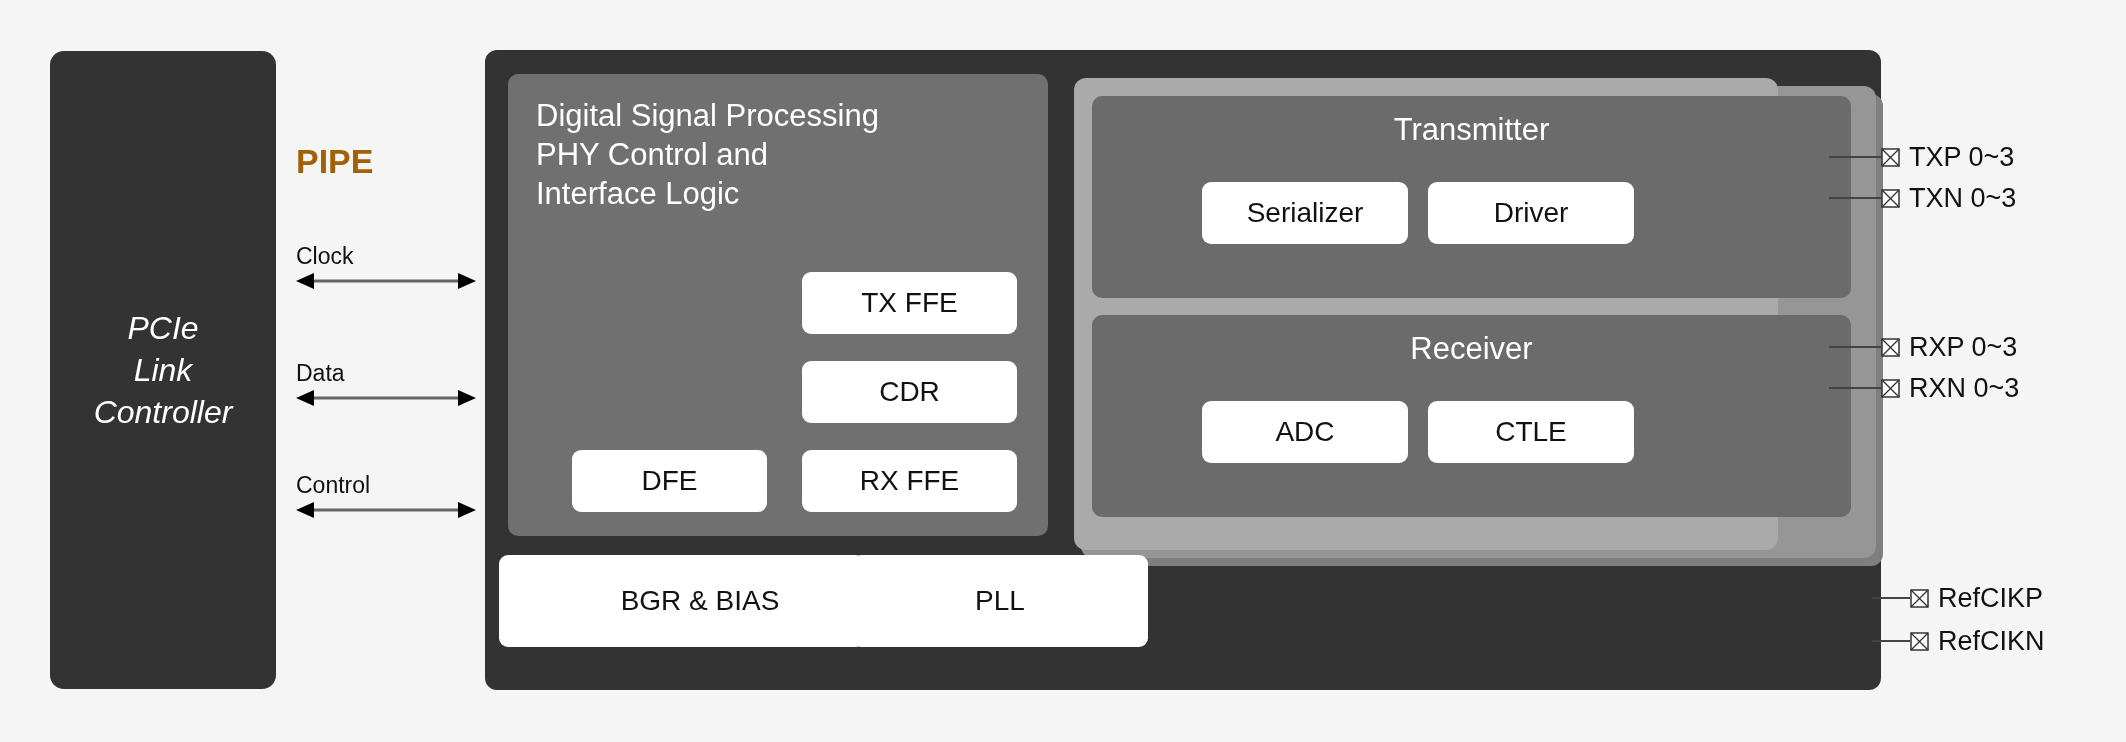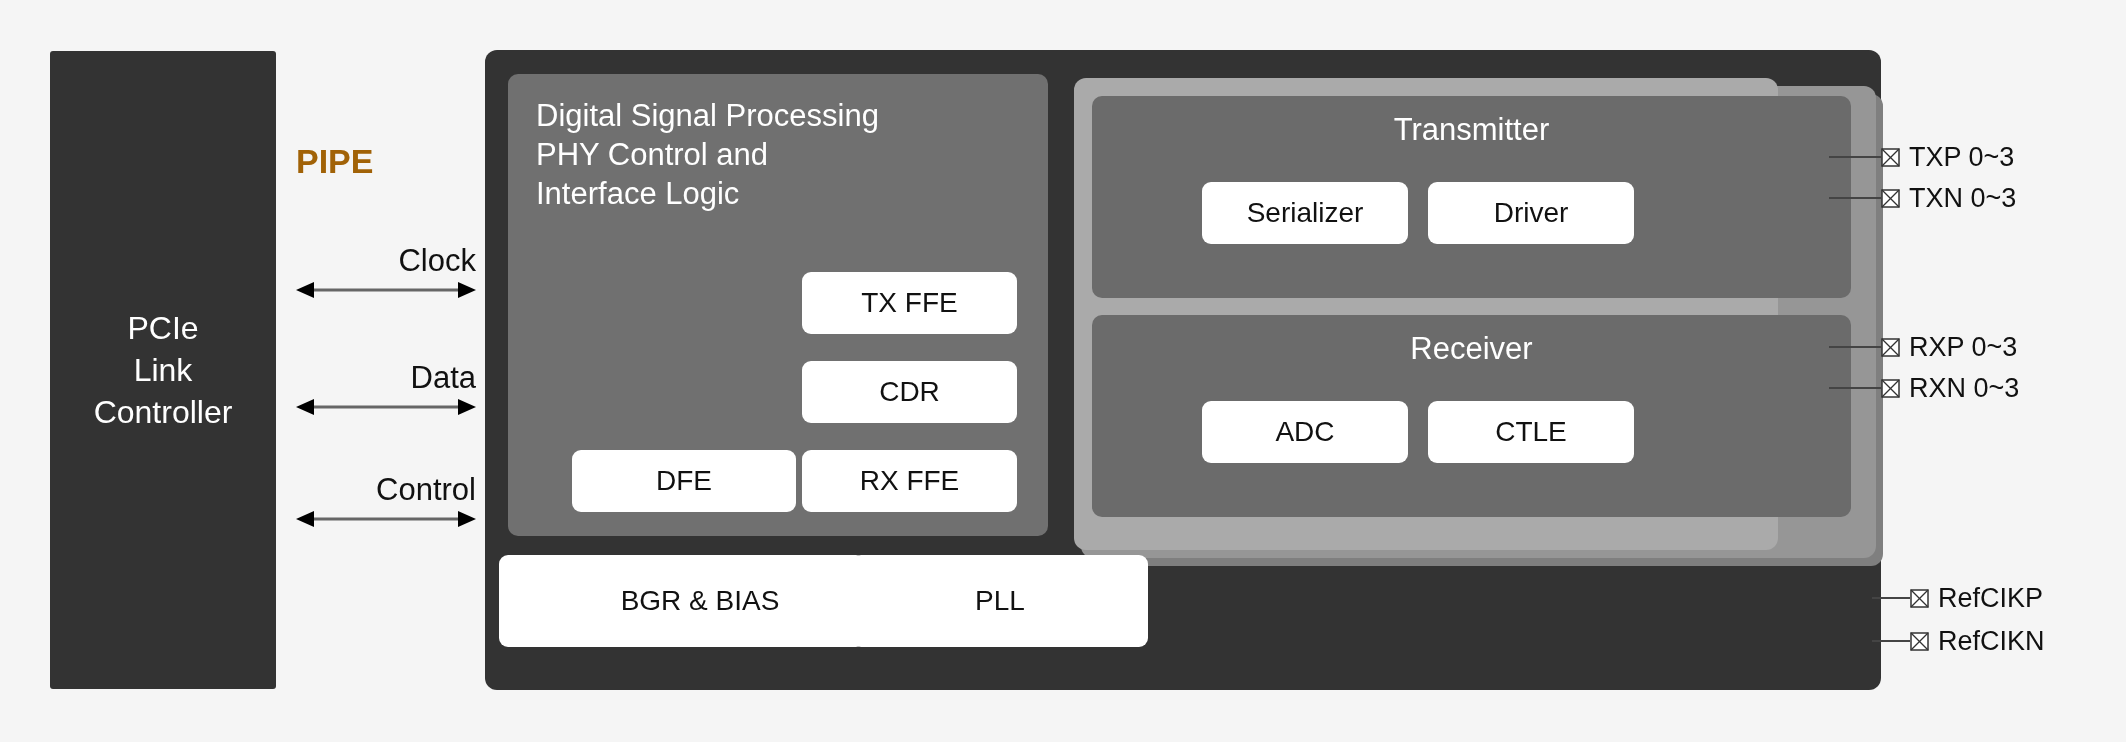--- a/index.html
+++ b/index.html
@@ -19,24 +19,25 @@
   }
   .abs { position: absolute; }
 
   
   #pcie-controller {
     left: 50px;
     top: 51px;
     width: 226px;
     height: 638px;
     background: #333333;
-    border-radius: 3px;
+    border-radius: 14px;
     display: flex;
     align-items: center;
     justify-content: center;
+    font-style: italic;
   }
   #pcie-controller .label {
     color: #ffffff;
     font-size: 32px;
     line-height: 42px;
     text-align: center;
     white-space: pre-line;
   }
 
   
@@ -44,22 +45,22 @@
     left: 296px;
     top: 142px;
     width: 180px;
     text-align: left;
     font-size: 34px;
     font-weight: bold;
     color: #a16207;
   }
   .pipe-signal { width: 180px; }
   .pipe-signal .sig-label {
-    text-align: right;
-    font-size: 31px;
+    text-align: left;
+    font-size: 23px;
     color: #111111;
     margin-bottom: 2px;
   }
   .arrow-wrap {
     position: relative;
     height: 18px;
     width: 100%;
   }
   .arrow-wrap svg { display: block; }
 
@@ -96,21 +97,21 @@
     border-radius: 9px;
     display: flex;
     align-items: center;
     justify-content: center;
     color: #111111;
     font-size: 28px;
   }
   #dsp-tx-ffe { left: 294px; top: 198px; width: 215px; height: 62px; }
   #dsp-cdr    { left: 294px; top: 287px; width: 215px; height: 62px; }
   #dsp-rx-ffe { left: 294px; top: 376px; width: 215px; height: 62px; }
-  #dsp-dfe    { left: 64px;  top: 376px; width: 224px; height: 62px; }
+  #dsp-dfe    { left: 64px;  top: 376px; width: 195px; height: 62px; }
 
   
   .lane-stack-layer {
     border-radius: 12px;
   }
   #lane-layer-back {
     left: 603px; top: 44px; width: 795px; height: 472px;
     background: #7f7f7f;
   }
   #lane-layer-mid {

